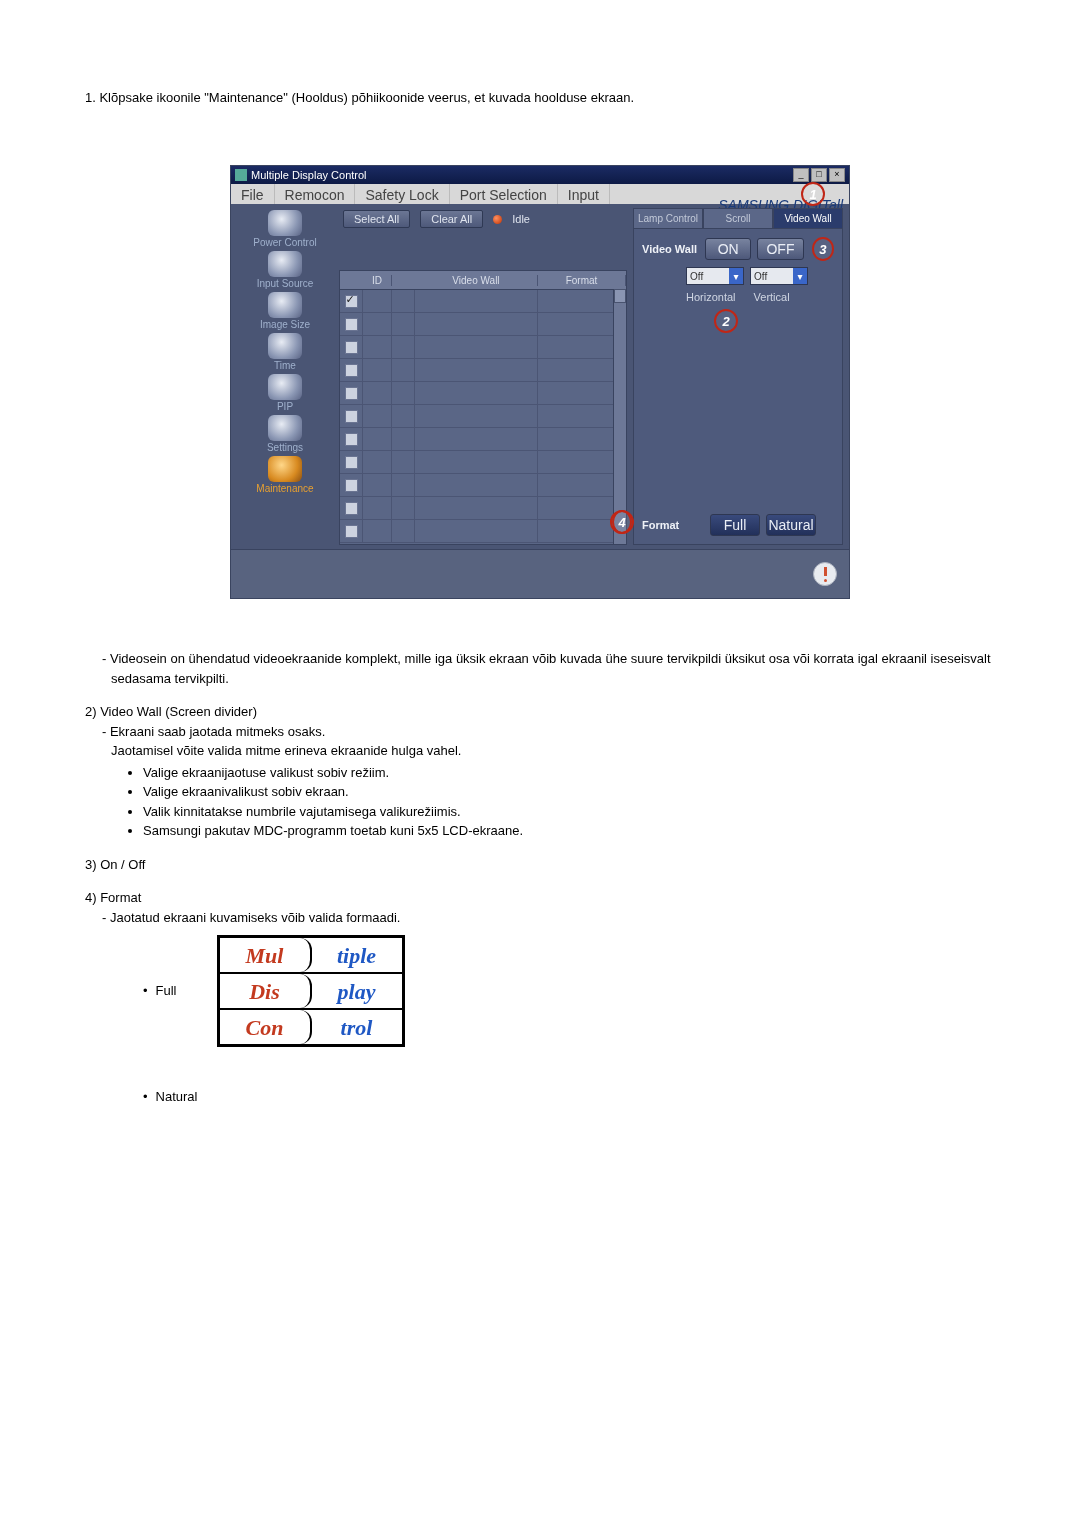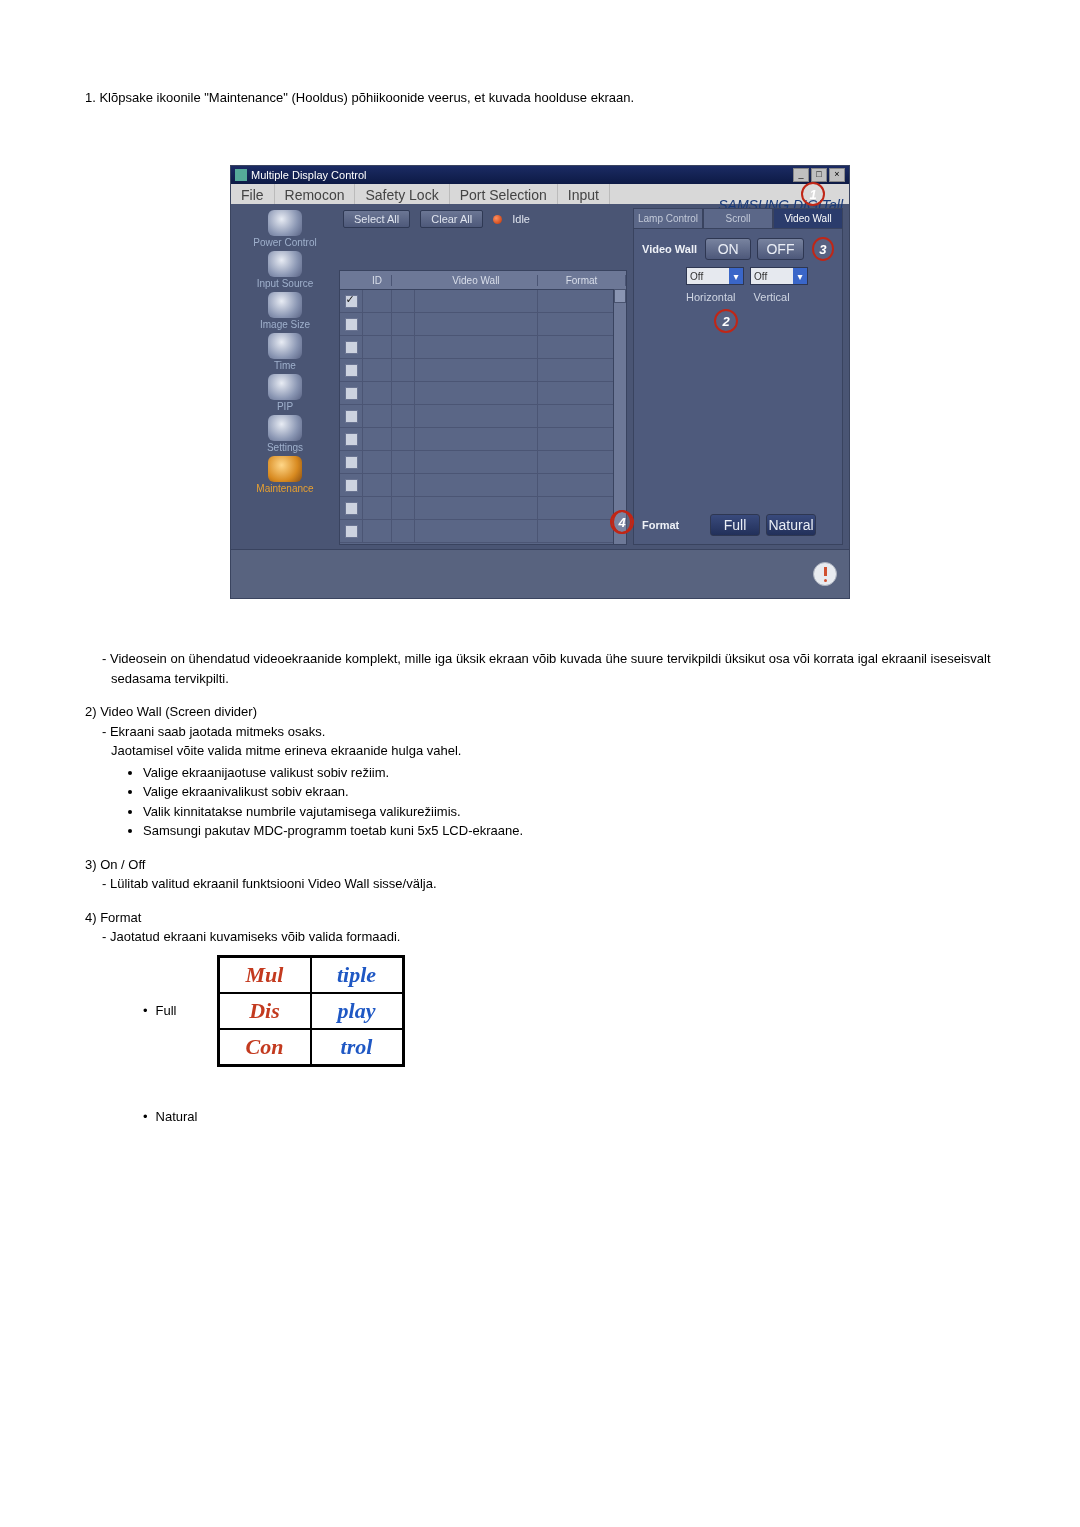--- a/index.html
+++ b/index.html
@@ -269,21 +269,21 @@
   }
   .mdcbox .r { height:34px; border-bottom:2px solid #000; display:flex; }
   .mdcbox .r:last-child { border-bottom:none; }
   .mdcbox .c {
     flex:1;
     display:flex; align-items:center; justify-content:center;
     font-family: "Times New Roman", serif;
     font-style: italic; font-weight: bold; font-size: 22px;
     color:#1f58c4;
   }
-  .mdcbox .cL { border-right:2px solid #000; color:#c33a1f; }
+  .mdcbox .cL { border-right:2px solid #000; color:#c33a1f;border-radius:12px; }
 
   .nat-row {
     padding-left: 58px;
     margin-top: 40px;
   }
   .nat-row .lbl::before { content:"•"; margin-right:8px; }
 
 </style>
 </head>
 <body>
@@ -535,21 +535,20 @@
       <ul>
         <li>Valige ekraanijaotuse valikust sobiv režiim.</li>
         <li>Valige ekraanivalikust sobiv ekraan.</li>
         <li>Valik kinnitatakse numbrile vajutamisega valikurežiimis.</li>
         <li>Samsungi pakutav MDC-programm toetab kuni 5x5 LCD-ekraane.</li>
       </ul>
     </div>
 
     <div class="item">
       <div class="hd">3)  On / Off</div>
-      <div class="sub">- Lülitab valitud ekraanil funktsiooni Video Wall sisse/välja.</div>
     </div>
 
     <div class="item">
       <div class="hd">4)  Format</div>
       <div class="sub">- Jaotatud ekraani kuvamiseks võib valida formaadi.</div>
 
       <div class="format-row">
         <span class="lbl">Full</span>
         <div class="mdcbox">
           <div class="r">

